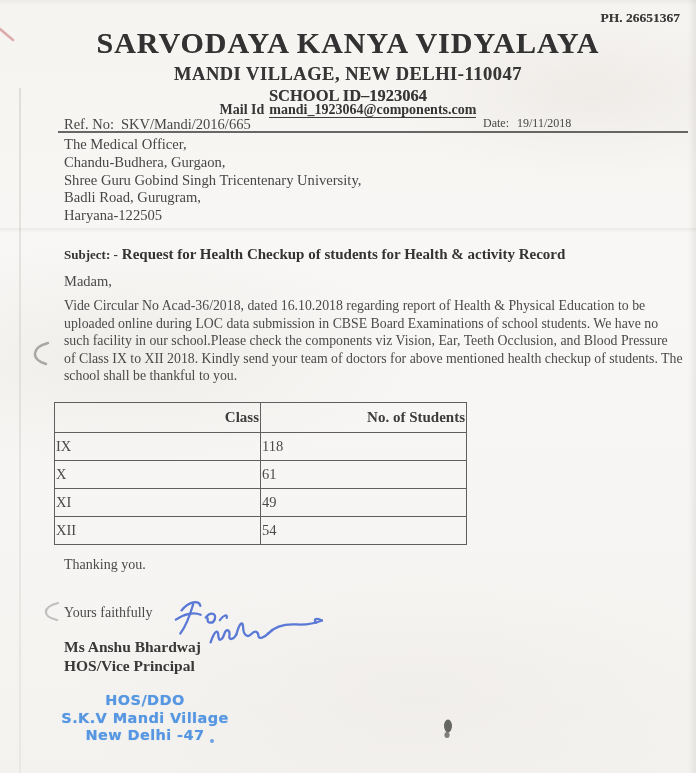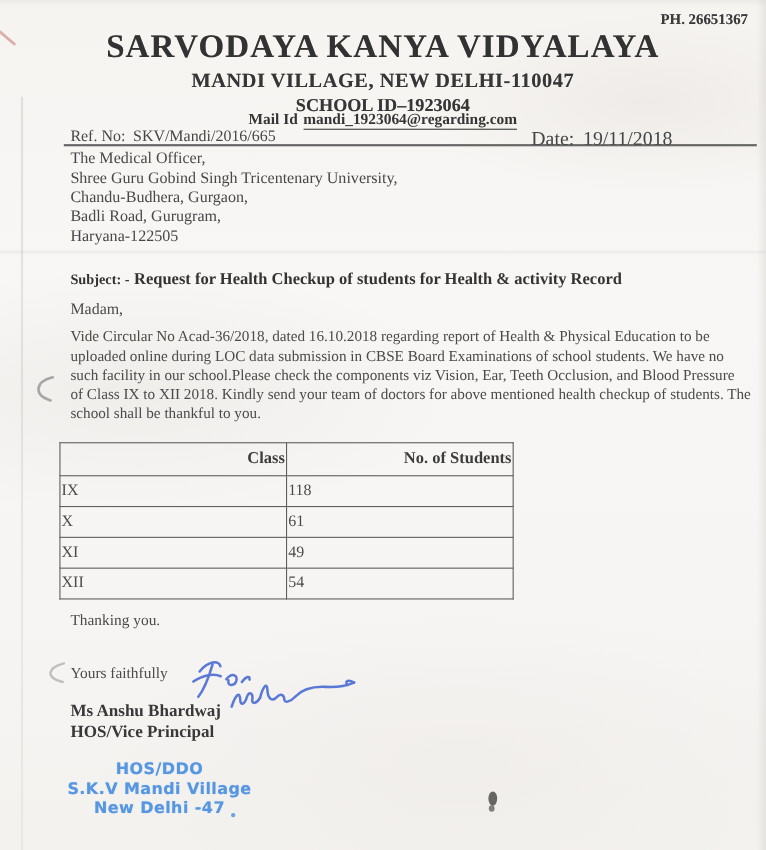--- a/index.html
+++ b/index.html
@@ -34,21 +34,21 @@
   .title{top:26px;left:0;width:100%;text-align:center;font-size:30px;font-weight:bold;
     letter-spacing:1px;color:#323232;margin:0;}
   .subtitle{top:64px;left:0;width:100%;text-align:center;font-size:18.5px;font-weight:bold;
     letter-spacing:0.5px;color:#363636;}
   .schoolid{top:86px;left:0;width:100%;text-align:center;font-size:16.5px;font-weight:bold;color:#363636;}
   .mailline{top:102px;left:0;width:100%;text-align:center;font-size:14px;font-weight:bold;color:#353535;}
   .mailline .email{border-bottom:1.6px solid #3c3c3c;padding-bottom:0px;margin-left:5px;}
 
   .ref{top:116px;left:64px;font-size:14.5px;color:#464646;}
   .ref .val{margin-left:7px;}
-  .date{top:116px;left:483px;font-size:18px;color:#464646;}
+  .date{top:116px;left:483px;font-size:12px;color:#464646;}
   .date .val{margin-left:8px;}
   .rule{position:absolute;top:131px;left:58px;width:630px;height:2px;background:#4e4e4e;opacity:0.85;}
 
   .recipient{position:absolute;top:136px;left:64px;font-size:14.6px;line-height:17.8px;color:#474747;}
   .subject{top:245px;left:64px;color:#333;}
   .subject .lbl{font-size:13px;font-weight:bold;}
   .subject .stx{font-size:15px;font-weight:bold;}
   .salutation{top:273px;left:64px;font-size:14.5px;color:#4a4a4a;}
 
   .bodytext{position:absolute;top:297px;left:64px;width:596px;font-size:13.8px;
@@ -84,35 +84,35 @@
   <div class="edge-right"></div>
   <div class="edge-top"></div>
 
   <div class="txt phone soft">PH. 26651367</div>
 
   <h1 class="txt title soft">SARVODAYA KANYA VIDYALAYA</h1>
   <div class="txt subtitle soft">MANDI VILLAGE, NEW DELHI-110047</div>
   <div class="txt schoolid soft">SCHOOL ID–1923064</div>
 
   <div class="txt mailline">
-    <span>Mail Id</span><span class="email">mandi_1923064@regarding.com</span>
+    <span>Mail Id</span><span class="email">mandi_1923064@components.com</span>
   </div>
 
   <div class="txt ref">
     <span>Ref. No:</span><span class="val">SKV/Mandi/2016/665</span>
   </div>
   <div class="txt date">
     <span>Date:</span><span class="val">19/11/2018</span>
   </div>
   <div class="rule"></div>
 
   <div class="recipient">
     <div>The Medical Officer,</div>
+    <div>Chandu-Budhera, Gurgaon,</div>
     <div>Shree Guru Gobind Singh Tricentenary University,</div>
-    <div>Chandu-Budhera, Gurgaon,</div>
     <div>Badli Road, Gurugram,</div>
     <div>Haryana-122505</div>
   </div>
 
   <div class="txt subject">
     <span class="lbl">Subject: -</span>
     <span class="stx">Request for Health Checkup of students for Health &amp; activity Record</span>
   </div>
 
   <div class="txt salutation">Madam,</div>

